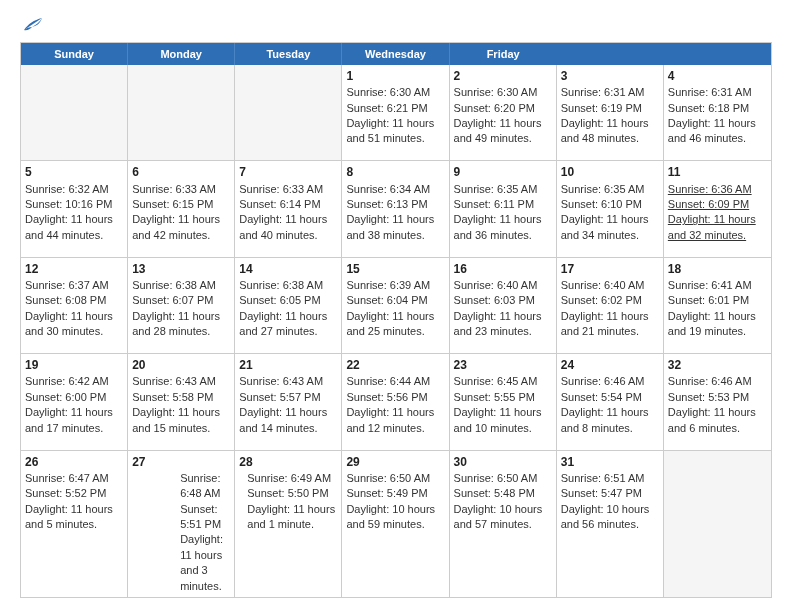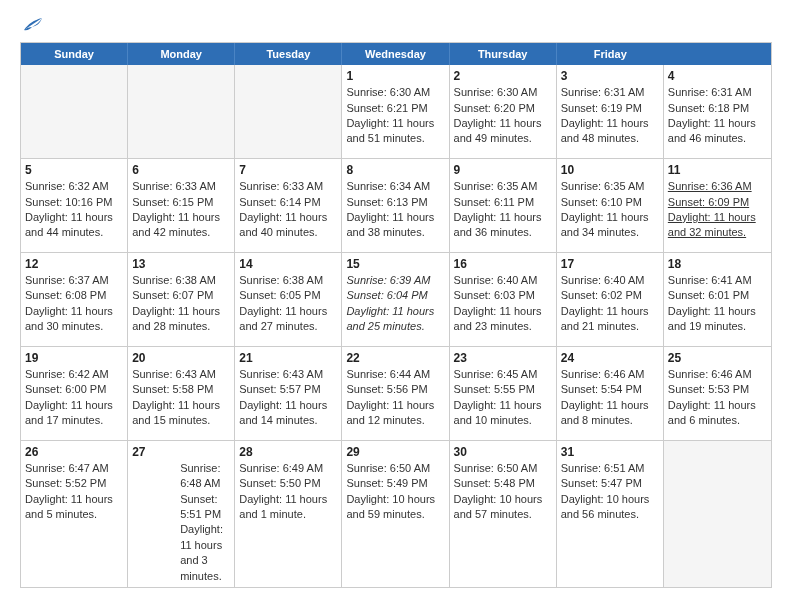--- a/index.html
+++ b/index.html
@@ -6,21 +6,21 @@
     body {
       font-family: Arial, sans-serif;
       background: #fff;
       width: 792px;
       height: 612px;
       overflow: hidden;
     }
     .page {
       width: 792px;
       height: 612px;
-      padding: 16px 20px 24px 20px;
+      padding: 16px 20px 14px 20px;
       display: flex;
       flex-direction: column;
     }
     .header {
       display: flex;
       justify-content: space-between;
       align-items: flex-start;
       margin-bottom: 8px;
     }
     .logo {
@@ -144,21 +144,20 @@
       <div class="subtitle"></div>
     </div>
   </div>
 
   <div class="calendar">
     <div class="cal-header">
     <div class="cal-header-cell">Sunday</div>
         <div class="cal-header-cell">Monday</div>
         <div class="cal-header-cell">Tuesday</div>
         <div class="cal-header-cell">Wednesday</div>
-        <div class="cal-header-cell">Thursday</div>
         <div class="cal-header-cell">Friday</div>
       </div>
     <div class="cal-body">
     <div class="cal-row">
           <div class="cal-cell empty"></div>
           <div class="cal-cell empty"></div>
           <div class="cal-cell empty"></div>
           <div class="cal-cell">
             <span class="day-num">1</span>
             <div class="day-info" style="white-space: pre-line;">Sunrise: 6:30 AM
@@ -256,21 +255,21 @@
           </div>
           <div class="cal-cell">
             <span class="day-num">14</span>
             <div class="day-info" style="white-space: pre-line;">Sunrise: 6:38 AM
 Sunset: 6:05 PM
 Daylight: 11 hours
 and 27 minutes.</div>
           </div>
           <div class="cal-cell">
             <span class="day-num">15</span>
-            <div class="day-info" style="white-space: pre-line; font-style: italic;">Sunrise: 6:39 AM
+            <div class="day-info" style="white-space: pre-line;">Sunrise: 6:39 AM
 Sunset: 6:04 PM
 Daylight: 11 hours
 and 25 minutes.</div>
           </div>
           <div class="cal-cell">
             <span class="day-num">16</span>
             <div class="day-info" style="white-space: pre-line;">Sunrise: 6:40 AM
 Sunset: 6:03 PM
 Daylight: 11 hours
 and 23 minutes.</div>
@@ -327,21 +326,21 @@
 and 10 minutes.</div>
           </div>
           <div class="cal-cell">
             <span class="day-num">24</span>
             <div class="day-info" style="white-space: pre-line;">Sunrise: 6:46 AM
 Sunset: 5:54 PM
 Daylight: 11 hours
 and 8 minutes.</div>
           </div>
           <div class="cal-cell">
-            <span class="day-num">25</span>
+            <span class="day-num">32</span>
             <div class="day-info" style="white-space: pre-line;">Sunrise: 6:46 AM
 Sunset: 5:53 PM
 Daylight: 11 hours
 and 6 minutes.</div>
           </div>
         </div>
         <div class="cal-row">
           <div class="cal-cell">
             <span class="day-num">26</span>
             <div class="day-info" style="white-space: pre-line;">Sunrise: 6:47 AM
@@ -351,21 +350,21 @@
           </div>
           <div class="cal-cell">
             <span class="day-num">27</span>
             <div class="day-info" style="white-space: pre-line; margin-left: 48px;">Sunrise: 6:48 AM
 Sunset: 5:51 PM
 Daylight: 11 hours
 and 3 minutes.</div>
           </div>
           <div class="cal-cell">
             <span class="day-num">28</span>
-            <div class="day-info" style="white-space: pre-line;">Sunrise: 6:49 AM
+            <div class="day-info" style="white-space: pre-line; margin-left: 8px;">Sunrise: 6:49 AM
 Sunset: 5:50 PM
 Daylight: 11 hours
 and 1 minute.</div>
           </div>
           <div class="cal-cell">
             <span class="day-num">29</span>
             <div class="day-info" style="white-space: pre-line;">Sunrise: 6:50 AM
 Sunset: 5:49 PM
 Daylight: 10 hours
 and 59 minutes.</div>

